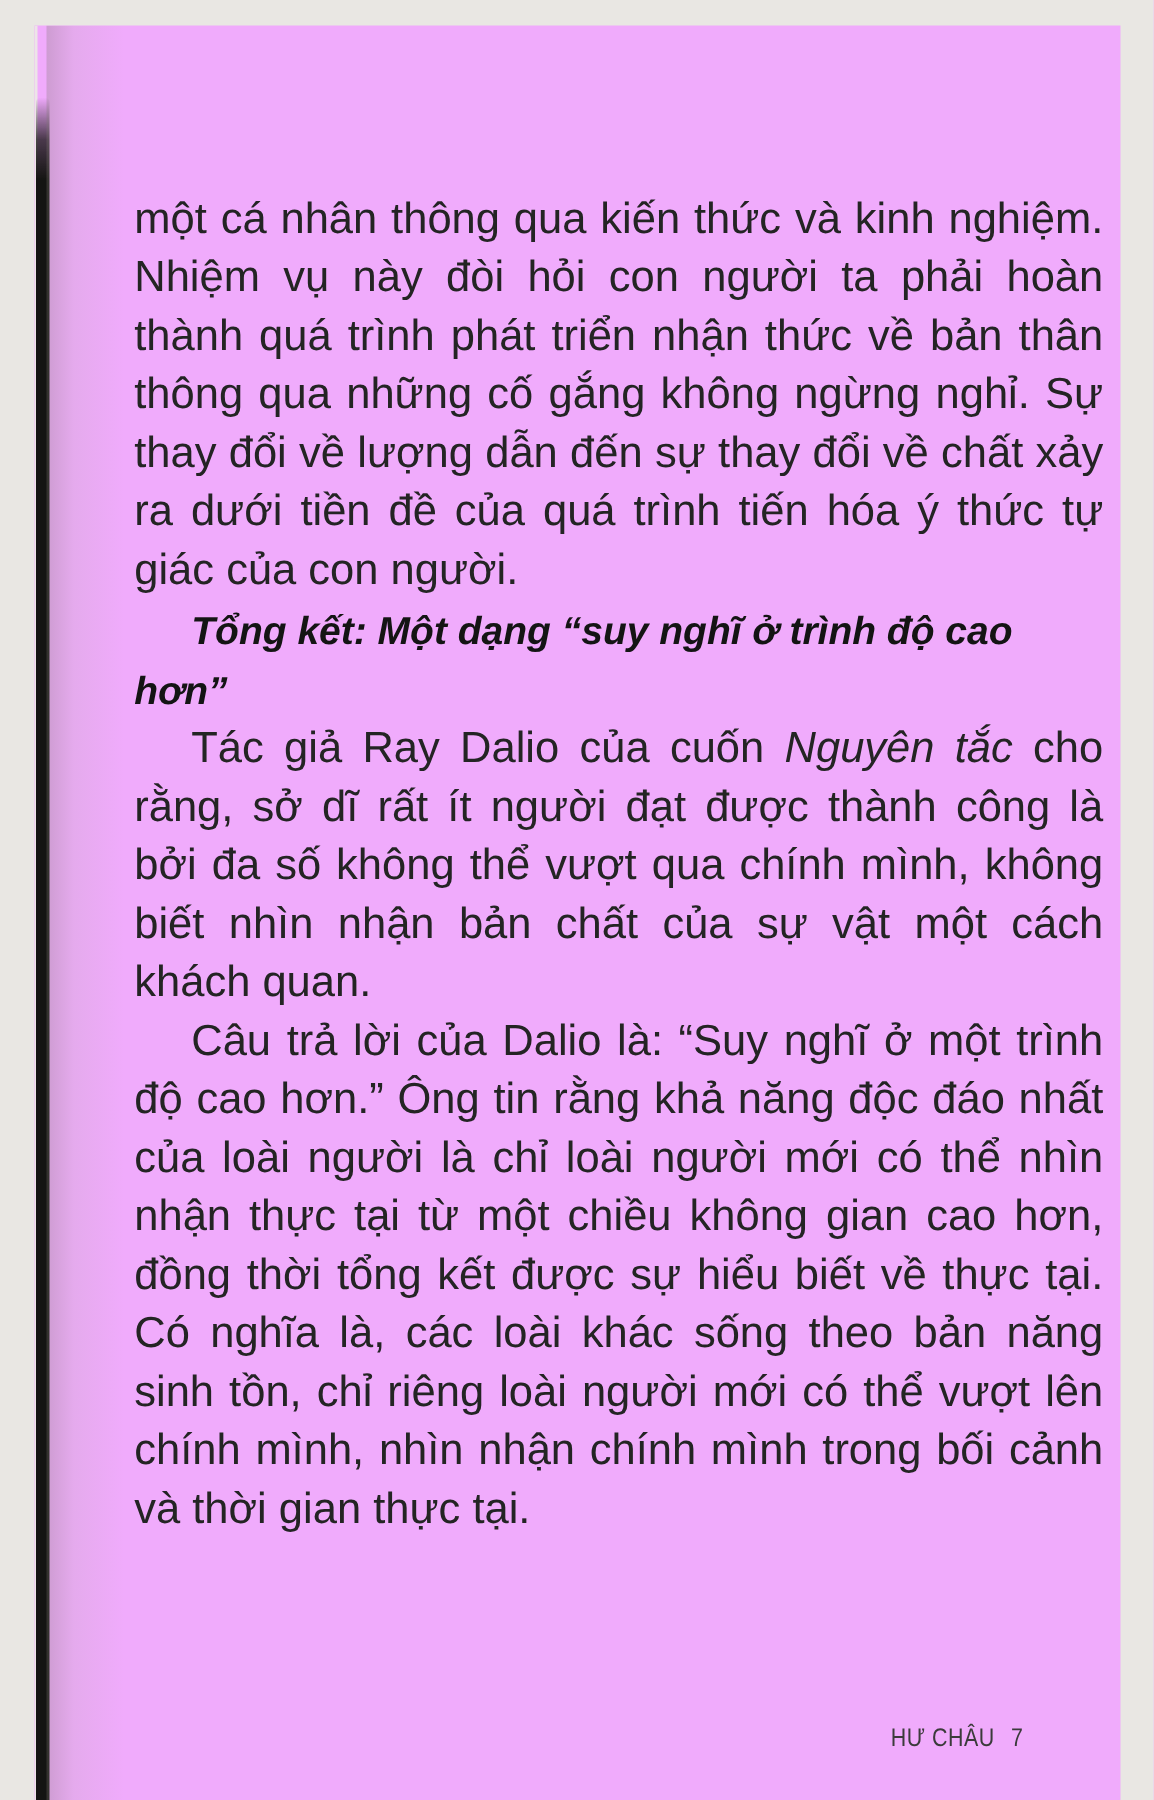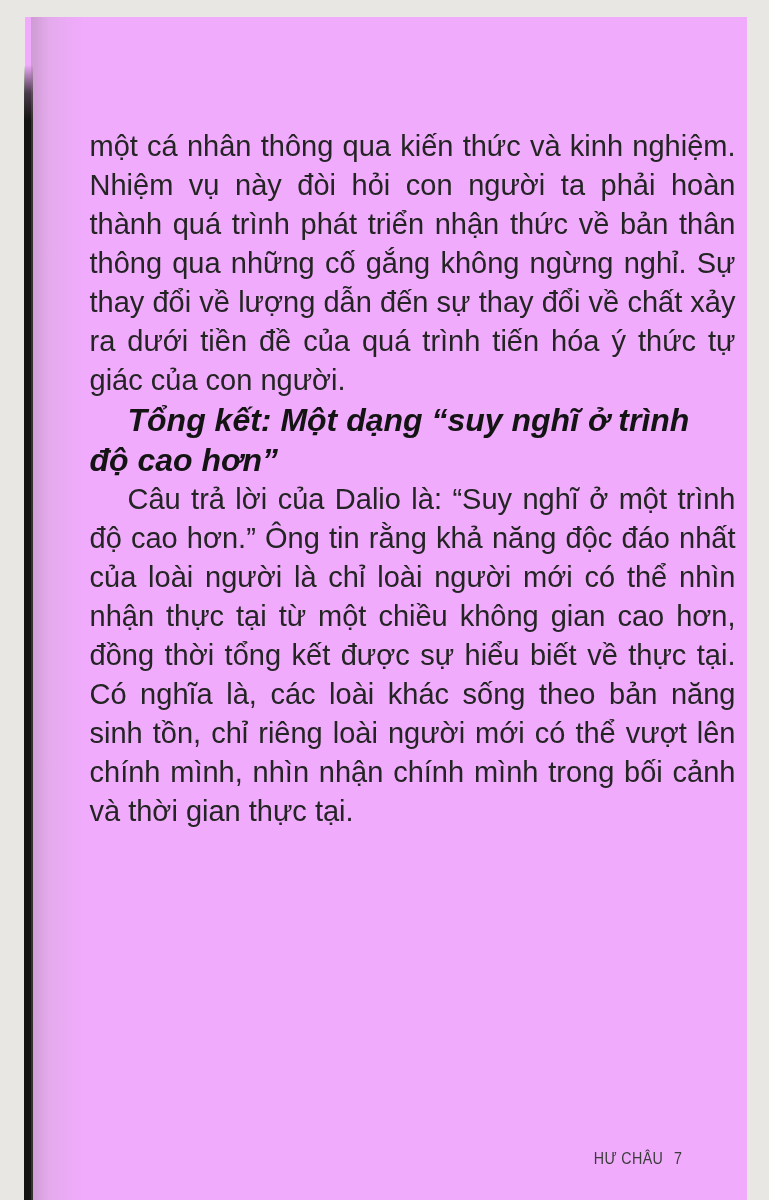--- a/index.html
+++ b/index.html
@@ -59,21 +59,21 @@
     letter-spacing: 0px;
   }
   .textblock p { margin: 0; }
   .para { text-indent: 38px; }
   .para-first { text-indent: 0; }
   .p2 { margin-top: 19px; }
   .heading {
     margin-top: 32px;
     font-weight: bold;
     font-style: italic;
-    font-size: 32px;
+    font-size: 26px;
     line-height: 40px;
     color: #141414;
     text-indent: 38px;
     text-align: left;
   }
   .p3 { margin-top: 12px; }
   .p4 { margin-top: 17px; }
   .p5 { margin-top: 16px; }
   .book-italic { font-style: italic; }
   .footer {
@@ -101,20 +101,21 @@
   <div class="spine"></div>
   <div class="gutter-shade"></div>
 
   <div class="textblock">
 
     <p class="para para-first">một cá nhân thông qua kiến thức và kinh nghiệm. Nhiệm vụ này đòi hỏi con người ta phải hoàn thành quá trình phát triển nhận thức về bản thân thông qua những cố gắng không ngừng nghỉ. Sự thay đổi về lượng dẫn đến sự thay đổi về chất xảy ra dưới tiền đề của quá trình tiến hóa ý thức tự giác của con người.</p>
 
 
     <p class="heading">Tổng kết: Một dạng “suy nghĩ ở trình độ cao hơn”</p>
 
+    <p class="para p3"><span>Tác giả Ray Dalio của cuốn </span><span class="book-italic">Nguyên tắc</span><span> cho rằng, sở dĩ rất ít người đạt được thành công là bởi đa số không thể vượt qua chính mình, không biết nhìn nhận bản chất của sự vật một cách khách quan.</span></p>
 
 
     <p class="para p5">Câu trả lời của Dalio là: “Suy nghĩ ở một trình độ cao hơn.” Ông tin rằng khả năng độc đáo nhất của loài người là chỉ loài người mới có thể nhìn nhận thực tại từ một chiều không gian cao hơn, đồng thời tổng kết được sự hiểu biết về thực tại. Có nghĩa là, các loài khác sống theo bản năng sinh tồn, chỉ riêng loài người mới có thể vượt lên chính mình, nhìn nhận chính mình trong bối cảnh và thời gian thực tại.</p>
 
   </div>
 
   <div class="footer">
     <span>HƯ CHÂU</span>
     <span>7</span>
   </div>

